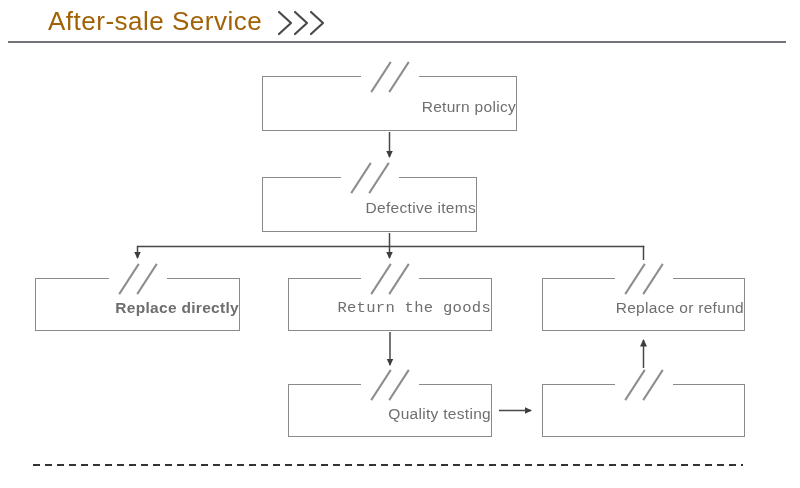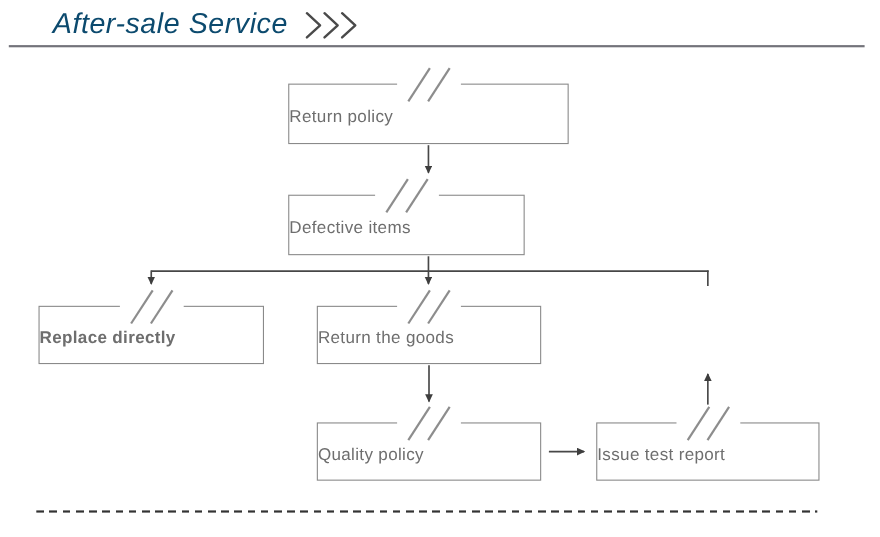--- a/index.html
+++ b/index.html
@@ -6,51 +6,51 @@
   body{
     width:800px;height:488px;position:relative;overflow:hidden;
     font-family:"Liberation Sans","DejaVu Sans",sans-serif;
     -webkit-font-smoothing:antialiased;
   }
   .stage{position:absolute;inset:0;}
 
   
   .title{
     position:absolute;left:48px;top:6px;
-    font-size:26px;font-weight:400;color:#0c4a6e;letter-spacing:.5px;
-    display:flex;align-items:center;gap:14px;font-style:italic;
+    font-size:26px;font-weight:400;color:#a16207;letter-spacing:.5px;
+    display:flex;align-items:center;gap:14px;
   }
   .chevrons{display:inline-flex;align-items:center;margin-top:3px;}
   .rule{
     position:absolute;left:8px;top:41px;width:778px;height:2px;
     background:#73737a;
   }
 
   
   .node{
     position:absolute;background:#fff;border:1.5px solid #8a8a8a;
-    display:flex;align-items:center;justify-content:flex-start;
+    display:flex;align-items:center;justify-content:flex-end;
     font-size:15.5px;color:#6e6e6e;letter-spacing:.3px;
     box-sizing:border-box;
   }
   .node .label{padding-top:6px;}
   
   .break{
     position:absolute;top:-17px;left:50%;transform:translateX(-50%);
     width:58px;height:33px;background:#fff;
     display:flex;justify-content:center;align-items:center;gap:16px;
     overflow:visible;
   }
   .slash{width:2px;height:36px;background:#8d8d8d;transform:rotate(33deg);flex:none;}
 
   
   #n-return-policy   {left:262px;top:76px; width:255px;height:55px;}
   #n-defective-items {left:262px;top:177px;width:215px;height:55px;}
   #n-replace-directly{left:35px; top:278px;width:205px;height:53px;font-weight:bold;}
-  #n-return-goods    {left:288px;top:278px;width:204px;height:53px;}
+  #n-return-goods    {left:288px;top:278px;width:204px;height:53px;font-family:Liberation Mono, monospace;}
   #n-replace-refund  {left:542px;top:278px;width:203px;height:53px;}
   #n-quality-testing {left:288px;top:384px;width:204px;height:53px;}
   #n-issue-report    {left:542px;top:384px;width:203px;height:53px;}
 
   
   svg.wires{position:absolute;inset:0;pointer-events:none;}
 
   
   .dashes{
     position:absolute;left:33px;top:464px;width:710px;height:2px;
@@ -125,32 +125,38 @@
   </div>
 
   <div class="node" id="n-return-goods">
     <div class="break">
         <i class="slash"></i>
         <i class="slash"></i>
       </div>
     <span class="label">Return the goods</span>
   </div>
 
+  <div class="node" id="n-replace-refund">
+    <div class="break">
+        <i class="slash"></i>
+        <i class="slash"></i>
+      </div>
+    <span class="label">Replace or refund</span>
+  </div>
 
   <div class="node" id="n-quality-testing">
     <div class="break">
         <i class="slash"></i>
         <i class="slash"></i>
       </div>
-    <span class="label">Quality policy</span>
+    <span class="label">Quality testing</span>
   </div>
 
   <div class="node" id="n-issue-report">
     <div class="break">
         <i class="slash"></i>
         <i class="slash"></i>
       </div>
-    <span class="label">Issue test report</span>
   </div>
 
   <div class="dashes"></div>
 
 </div>
 
 </body></html>

